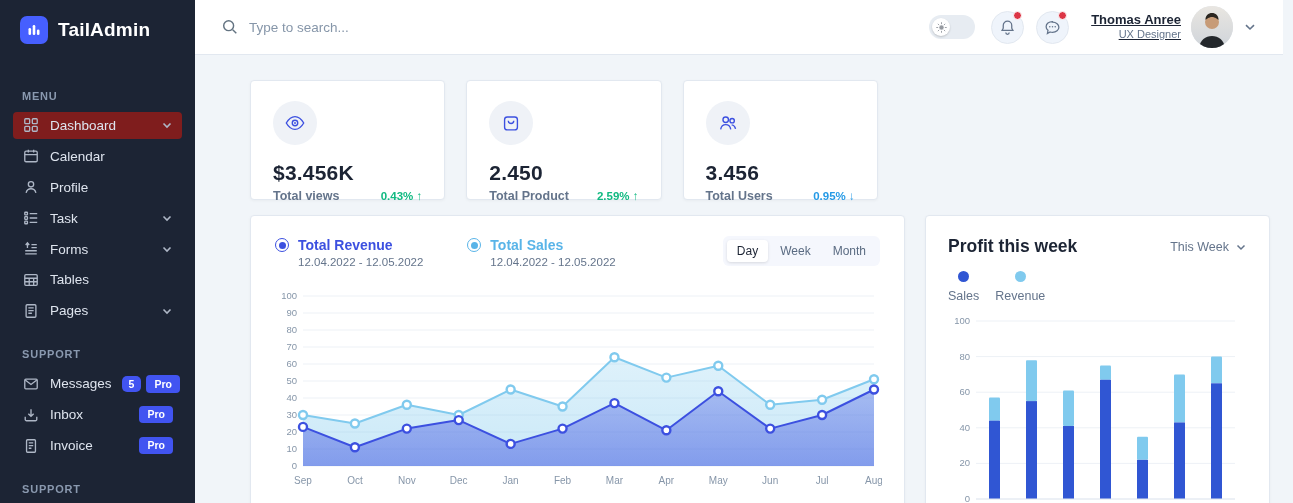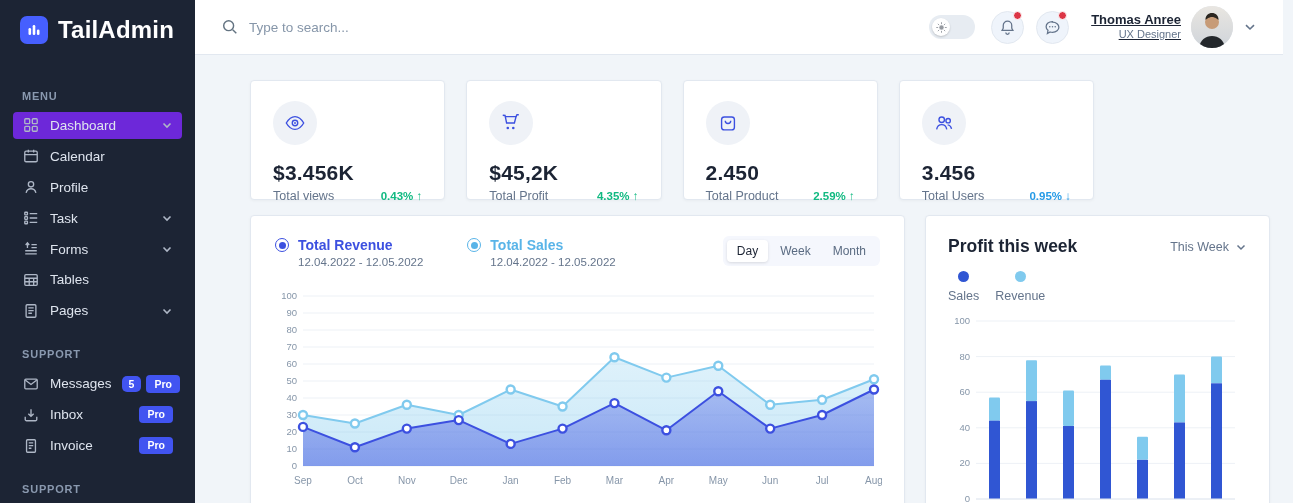--- a/index.html
+++ b/index.html
@@ -14,32 +14,32 @@
   .sidebar {
     position:absolute; left:0; top:0; width:195px; height:503px;
     background:#1C2434; z-index:5; display:flex; flex-direction:column;
   }
   .logo-row { display:flex; align-items:center; gap:10px; padding:16px 20px 14px 20px; }
   .logo-mark {
     width:28px; height:28px; border-radius:7px; background:#465FFF;
     display:flex; align-items:center; justify-content:center; flex:0 0 auto;
   }
   .logo-mark svg { display:block; }
-  .logo-text { color:#FFFFFF; font-size:24px; font-weight:bold; letter-spacing:.2px; }
+  .logo-text { color:#FFFFFF; font-size:19px; font-weight:bold; letter-spacing:.2px; }
   .section-label {
     color:#8A99AF; font-size:11px; font-weight:bold; letter-spacing:.8px;
     margin:22px 22px 8px 22px;
   }
   .section-label.first { margin-top:32px; }
   .nav-item {
     display:flex; align-items:center; gap:10px;
     height:29px; margin:1.5px 13px; padding:0 9px; border-radius:4px;
     color:#DEE4EE; font-size:13.5px; font-weight:500; cursor:pointer;
   }
-  .nav-item.active { background:#6d28d9; }
+  .nav-item.active { background:#7f1d1d; }
   .nav-item .nicon { width:18px; height:18px; display:flex; align-items:center; justify-content:center; flex:0 0 auto; }
   .nav-item .chev { margin-left:auto; display:flex; }
   .badges { margin-left:auto; display:flex; gap:5px; align-items:center; }
   .count-badge {
     background:#4154F1; color:#fff; font-size:10.5px; font-weight:bold;
     border-radius:5px; padding:3px 7px; line-height:1;
   }
   .pro-badge {
     background:#4154F1; color:#fff; font-size:10.5px; font-weight:bold;
     border-radius:4px; padding:3.5px 8px; line-height:1;
@@ -92,21 +92,21 @@
     background:#FFFFFF; border:1px solid #E2E8F0; border-radius:4px;
     box-shadow:0 1px 3px rgba(0,0,0,.04);
   }
   .stat-card { padding:20px 22px 18px 22px; height:120px; }
   .stat-icon {
     width:44px; height:44px; border-radius:50%; background:#EFF2F7;
     display:flex; align-items:center; justify-content:center;
   }
   .stat-value { font-size:21px; font-weight:bold; color:#1C2434; margin-top:16px; letter-spacing:.2px; }
   .stat-foot { display:flex; align-items:baseline; justify-content:space-between; margin-top:4px; }
-  .stat-label { font-size:12.5px; color:#64748B; font-weight:400; }
+  .stat-label { font-size:12.5px; color:#64748B; font-weight:700; }
   .stat-delta { font-size:11.5px; font-weight:600; }
   .delta-up { color:#10B981; }
   .delta-down { color:#259AE6; }
   .charts-row { display:grid; grid-template-columns:655px 1fr; gap:20px; margin-top:15px; }
   .chart-card { padding:20px 24px; height:330px; }
   .chart-head { display:flex; align-items:flex-start; justify-content:space-between; }
   .legend-left { display:flex; gap:44px; }
   .legend-item { display:flex; gap:9px; }
   .radio-ring {
     width:14px; height:14px; border-radius:50%; border:1.5px solid currentColor;
@@ -372,35 +372,20 @@
             <circle cx="12" cy="12" r="1" fill="#3C50E0" stroke="none"></circle>
           </svg>
       </div>
       <div class="stat-value">$3.456K</div>
       <div class="stat-foot">
         <span class="stat-label">Total views</span>
         <span class="stat-delta delta-up"><span>0.43%</span> <span>↑</span></span>
       </div>
     </div>
 
-    <div class="card stat-card">
-      <div class="stat-icon">
-        <svg width="22" height="22" viewBox="0 0 24 24" fill="none" stroke="#3C50E0" stroke-width="1.5">
-            <path d="M5 5h12.5l-1.8 7H7.2L5.5 3.8 3 3.5"></path>
-            <path d="M17.5 5l1-2h2"></path>
-            <circle cx="8.5" cy="17.5" r="1.4" fill="#3C50E0" stroke="none"></circle>
-            <circle cx="14.5" cy="17.5" r="1.4" fill="#3C50E0" stroke="none"></circle>
-          </svg>
-      </div>
-      <div class="stat-value">$45,2K</div>
-      <div class="stat-foot">
-        <span class="stat-label">Total Profit</span>
-        <span class="stat-delta delta-up"><span>4.35%</span> <span>↑</span></span>
-      </div>
-    </div>
 
     <div class="card stat-card">
       <div class="stat-icon">
         <svg width="22" height="22" viewBox="0 0 24 24" fill="none" stroke="#3C50E0" stroke-width="1.5">
             <rect x="5" y="5.5" width="14" height="14" rx="3"></rect>
             <path d="M9 9.5a3 3 0 0 0 6 0"></path>
           </svg>
       </div>
       <div class="stat-value">2.450</div>
       <div class="stat-foot">

